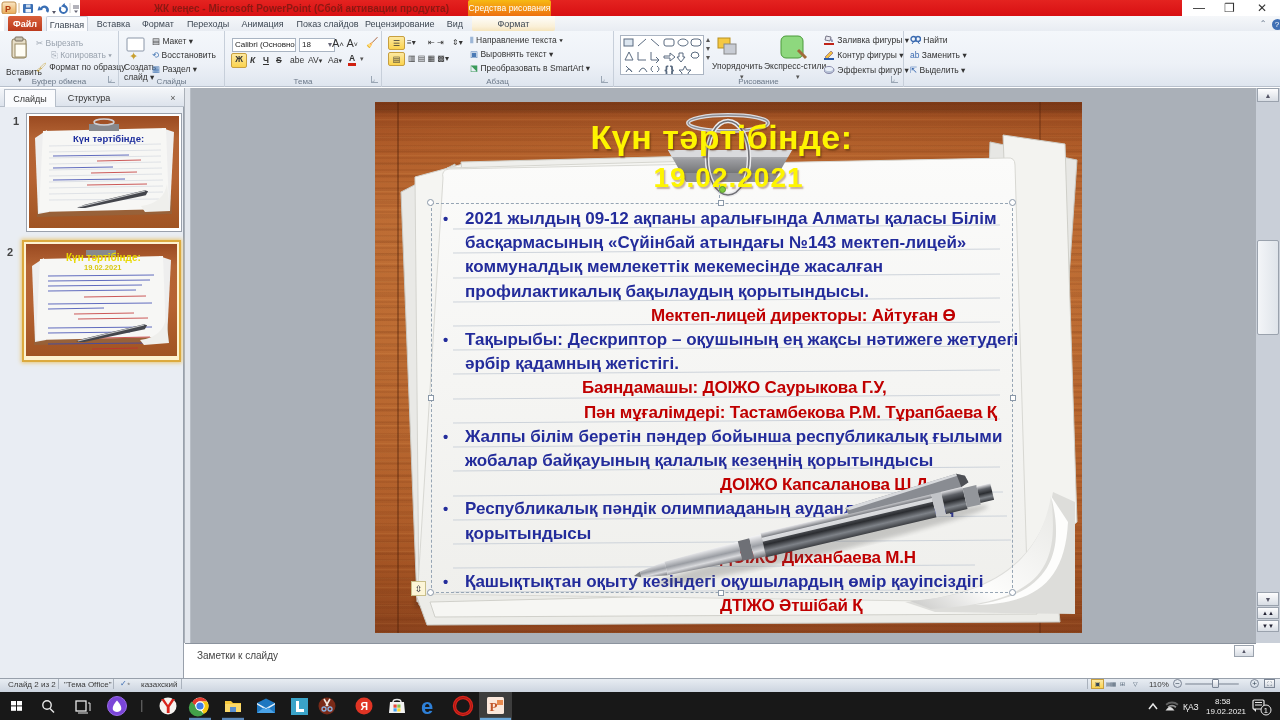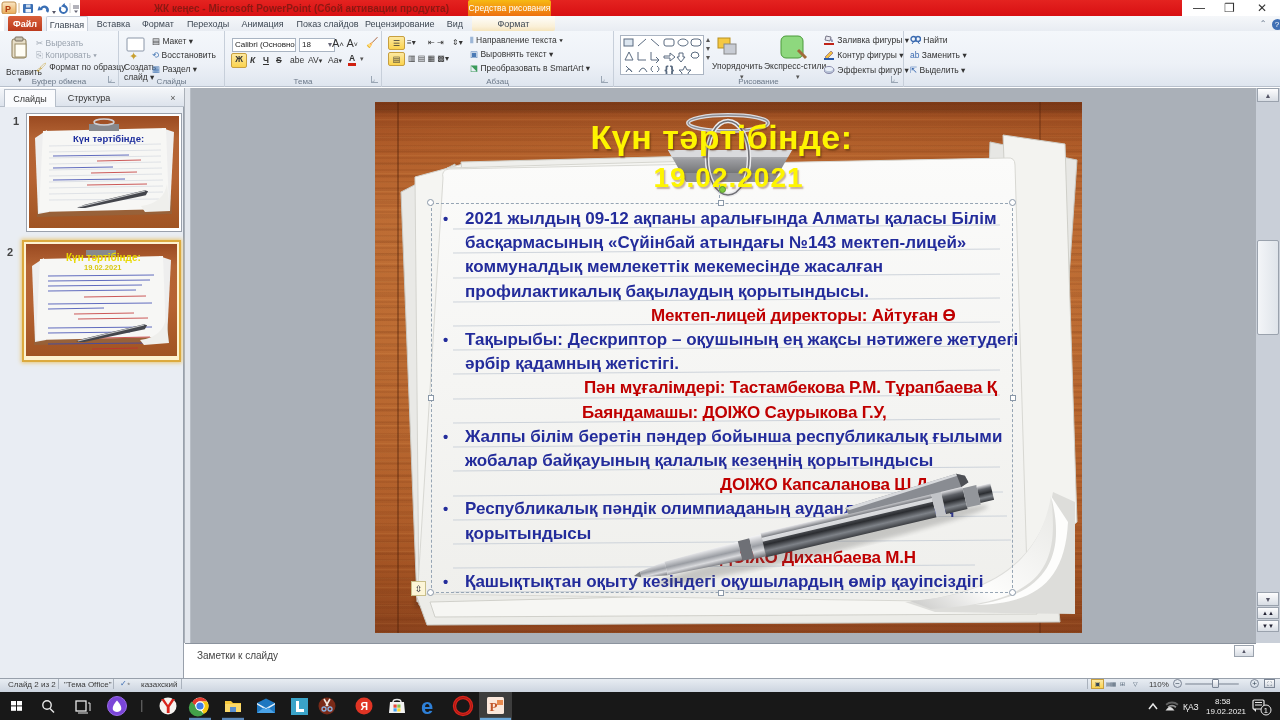--- a/index.html
+++ b/index.html
@@ -117,21 +117,21 @@
         <div class="grplabel">Буфер обмена</div>
       </div>
     <div class="rbtn" style="left:8px;top:5px;width:24px;height:30px"><svg width="22" height="28">
           <rect x="4" y="3" width="14" height="19" rx="2" fill="#e8dfc8" stroke="#8a7a55"></rect>
           <rect x="7" y="1" width="8" height="4" rx="1" fill="#c8c2b0" stroke="#7a7060"></rect>
           <rect x="7" y="8" width="11" height="13" fill="#fffdf4" stroke="#9a8c66"></rect>
         </svg></div>
     <div class="rbtn" style="left:6px;top:36px">Вставить</div>
     <div class="rbtn" style="left:18px;top:45px;font-size:7px;color:#555">▾</div>
     <div class="rbtn dim" style="left:36px;top:7px">✂ Вырезать</div>
-    <div class="rbtn dim" style="left:36px;top:19px">⎘ Копировать ▾</div>
+    <div class="rbtn dim" style="left:51px;top:19px">⎘ Копировать ▾</div>
     <div class="rbtn" style="left:36px;top:31px"><span style="color:#c8a030">🖌</span> Формат по образцу</div>
 
     <div class="grp" style="left:119px;width:106px">
         <div class="grplabel">Слайды</div>
       </div>
     <div class="rbtn" style="left:126px;top:5px"><svg width="20" height="26">
           <rect x="1" y="2" width="17" height="13" rx="1" fill="#fff" stroke="#8a96a8"></rect>
           <text x="3" y="24" font-size="11" fill="#c8a030">✦</text>
         </svg></div>
     <div class="rbtn" style="left:124px;top:31px">Создать<br>слайд ▾</div>
@@ -410,27 +410,28 @@
       </g>
     </svg>
 
     <div class="abs" style="left:0;top:16px;width:707px;text-align:center;font-size:34px;font-weight:bold;color:#fef500;letter-spacing:0.5px;text-shadow:1.5px 2px 1.5px rgba(80,40,10,.45);transform:translateX(-7px)">Күн тәртібінде:</div>
     <div class="abs" style="left:0;top:60px;width:707px;text-align:center;font-size:28px;font-weight:bold;color:#fef500;letter-spacing:1px;text-shadow:1.5px 2px 1.5px rgba(120,60,20,.4)">19.02.2021</div>
 
     <div class="abs" id="body" style="left:56px;top:105px;width:590px;font-size:17px;font-weight:bold;color:#232c9b;line-height:24.2px">
       <div class="b"><span class="dot">•</span>2021 жылдың 09-12 ақпаны аралығында Алматы қаласы Білім басқармасының «Сүйінбай  атындағы №143  мектеп-лицей» коммуналдық мемлекеттік мекемесінде  жасалған профилактикалық бақылаудың қорытындысы.</div>
       <div class="r" style="margin-left:220px">Мектеп-лицей  директоры: Айтуған Ө</div>
       <div class="b"><span class="dot">•</span>Тақырыбы: Дескриптор – оқушының ең жақсы нәтижеге жетудегі әрбір қадамның жетістігі.</div>
+      <div class="r" style="margin-left:151px">Баяндамашы:  ДОІЖО Саурыкова Г.У,</div>
       <div class="r" style="margin-left:153px">Пән мұғалімдері: Тастамбекова Р.М. Тұрапбаева Қ</div>
-      <div class="r" style="margin-left:151px">Баяндамашы:  ДОІЖО Саурыкова Г.У,</div>
       <div class="b"><span class="dot">•</span>Жалпы білім беретін пәндер бойынша республикалық ғылыми жобалар байқауының қалалық кезеңнің қорытындысы</div>
       <div class="r" style="margin-left:289px">ДОІЖО Капсаланова Ш.Д</div>
       <div class="b"><span class="dot">•</span>Республикалық пәндік олимпиаданың аудандық кезеңнің қорытындысы</div>
       <div class="r" style="margin-left:289px">ДОІЖО Диханбаева М.Н</div>
       <div class="b"><span class="dot">•</span>Қашықтықтан оқыту кезіндегі оқушылардың өмір қауіпсіздігі</div>
+      <div class="r" style="margin-left:289px">ДТІЖО Әтшібай Қ</div>
     </div>
 
     <svg width="707" height="531" style="position:absolute;left:0;top:0">
       <g transform="rotate(-13.2 259 474)">
         <ellipse cx="450" cy="487" rx="170" ry="9" fill="#5a5a58" opacity=".28" filter="url(#soft)"></ellipse>
         <path d="M 259,474 L 266,471 L 266,477 Z" fill="#7a7c80"></path>
         <path d="M 266,471 L 292,467 L 292,481 L 266,477 Z" fill="url(#pensilver)"></path>
         <path d="M 292,467 L 368,464.5 L 368,483.5 L 292,481 Z" fill="url(#pensilver)"></path>
         <path d="M 368,464 L 380,463.5 L 380,484.5 L 368,484 Z" fill="#6e7076"></path>
         <rect x="380" y="462.5" width="12" height="22.5" fill="url(#pensilver)"></rect>

